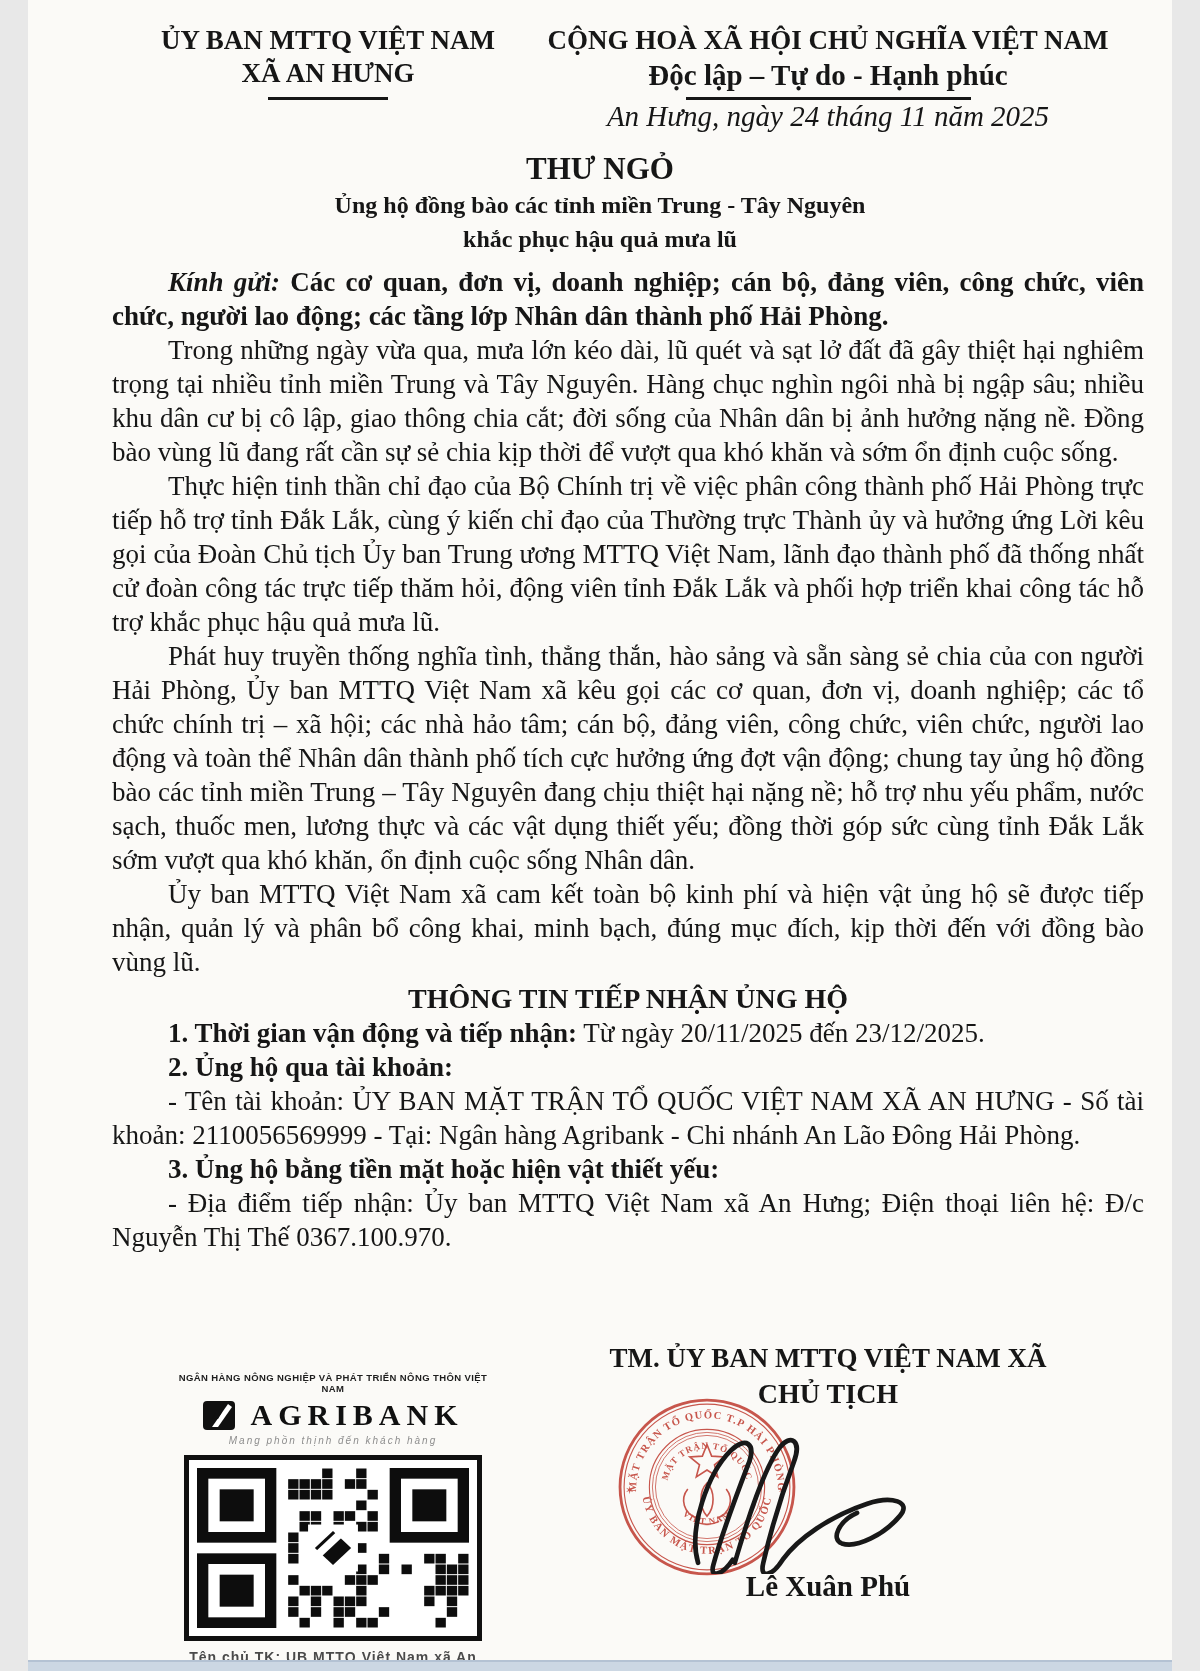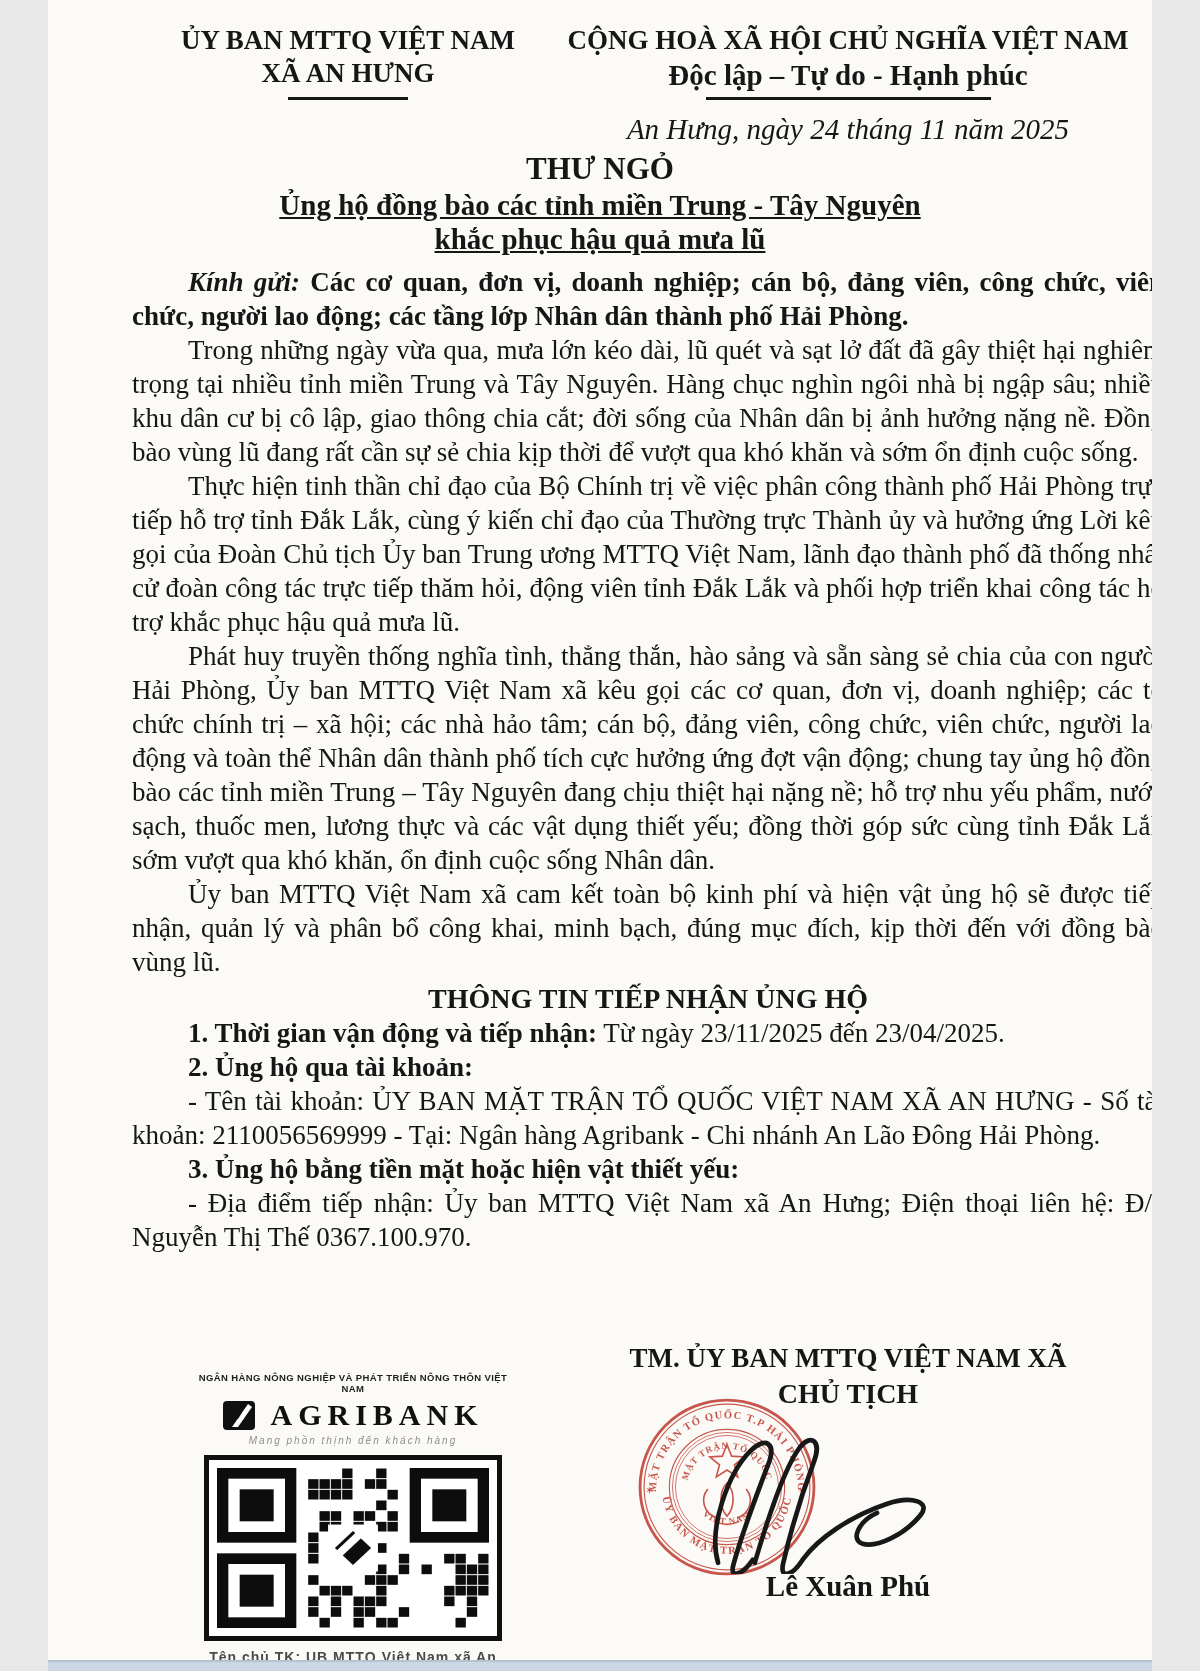--- a/index.html
+++ b/index.html
@@ -1,33 +1,34 @@
 <!DOCTYPE html>
 <html><head>
 <meta charset="utf-8">
 <style>
   html,body{margin:0;padding:0;background:#e8e8e8;}
   .page{
     position:relative;width:1104px;height:1671px;margin:0 auto;
     background:#fbfaf7;overflow:hidden;color:#161616;
     font-family:"Liberation Serif","DejaVu Serif",serif;
+    padding-left:40px;
   }
   
   .hdr-left{position:absolute;left:100px;top:24px;width:400px;text-align:center;
     font-weight:bold;font-size:27px;line-height:33px;}
   .hdr-left .rule{width:120px;height:3px;background:#161616;margin:7px auto 0;}
   .hdr-right{position:absolute;left:505px;top:24px;width:590px;text-align:center;}
   .hdr-right .l1{font-weight:bold;font-size:27px;line-height:33px;text-align:center;}
   .hdr-right .l2{font-weight:bold;font-size:29px;line-height:36px;}
   .hdr-right .rule{width:285px;height:3px;background:#161616;margin:4px auto 0;}
-  .dateline{margin-top:13px;font-style:italic;font-size:29px;}
+  .dateline{font-style:italic;font-size:29px;}
   
   .title-block{position:absolute;left:0;top:150px;width:100%;text-align:center;}
   .doc-title{font-weight:bold;font-size:31px;line-height:38px;}
-  .doc-sub{font-weight:bold;font-size:29px;line-height:34px;text-decoration:underline;}
+  .doc-sub{font-weight:bold;font-size:24px;line-height:34px;}
   
   .body{position:absolute;left:84px;top:265px;width:1032px;
     font-size:27px;line-height:34px;text-align:justify;}
   .body p{margin:0;text-indent:56px;}
   .sal-label{font-weight:bold;font-style:italic;}
   .sal-text{font-weight:bold;}
   .section-title{text-align:center;font-weight:bold;font-size:28px;text-indent:0 !important;margin-top:3px !important;}
   .item-label{font-weight:bold;}
   .closing{font-weight:bold;font-style:italic;font-size:28px;text-indent:120px !important;margin-top:4px !important;}
   
@@ -74,21 +75,21 @@
     <div class="doc-sub">khắc phục hậu quả mưa lũ</div>
   </div>
 
   <div class="body">
     <p><span class="sal-label">Kính gửi:</span><span class="sal-text"> Các cơ quan, đơn vị, doanh nghiệp; cán bộ, đảng viên, công chức, viên chức, người lao động; các tầng lớp Nhân dân thành phố Hải Phòng.</span></p>
     <p>Trong những ngày vừa qua, mưa lớn kéo dài, lũ quét và sạt lở đất đã gây thiệt hại nghiêm trọng tại nhiều tỉnh miền Trung và Tây Nguyên. Hàng chục nghìn ngôi nhà bị ngập sâu; nhiều khu dân cư bị cô lập, giao thông chia cắt; đời sống của Nhân dân bị ảnh hưởng nặng nề. Đồng bào vùng lũ đang rất cần sự sẻ chia kịp thời để vượt qua khó khăn và sớm ổn định cuộc sống.</p>
     <p>Thực hiện tinh thần chỉ đạo của Bộ Chính trị về việc phân công thành phố Hải Phòng trực tiếp hỗ trợ tỉnh Đắk Lắk, cùng ý kiến chỉ đạo của Thường trực Thành ủy và hưởng ứng Lời kêu gọi của Đoàn Chủ tịch Ủy ban Trung ương MTTQ Việt Nam, lãnh đạo thành phố đã thống nhất cử đoàn công tác trực tiếp thăm hỏi, động viên tỉnh Đắk Lắk và phối hợp triển khai công tác hỗ trợ khắc phục hậu quả mưa lũ.</p>
     <p>Phát huy truyền thống nghĩa tình, thẳng thắn, hào sảng và sẵn sàng sẻ chia của con người Hải Phòng, Ủy ban MTTQ Việt Nam xã kêu gọi các cơ quan, đơn vị, doanh nghiệp; các tổ chức chính trị – xã hội; các nhà hảo tâm; cán bộ, đảng viên, công chức, viên chức, người lao động và toàn thể Nhân dân thành phố tích cực hưởng ứng đợt vận động; chung tay ủng hộ đồng bào các tỉnh miền Trung – Tây Nguyên đang chịu thiệt hại nặng nề; hỗ trợ nhu yếu phẩm, nước sạch, thuốc men, lương thực và các vật dụng thiết yếu; đồng thời góp sức cùng tỉnh Đắk Lắk sớm vượt qua khó khăn, ổn định cuộc sống Nhân dân.</p>
     <p>Ủy ban MTTQ Việt Nam xã cam kết toàn bộ kinh phí và hiện vật ủng hộ sẽ được tiếp nhận, quản lý và phân bổ công khai, minh bạch, đúng mục đích, kịp thời đến với đồng bào vùng lũ.</p>
     <p class="section-title">THÔNG TIN TIẾP NHẬN ỦNG HỘ</p>
-    <p><span class="item-label">1. Thời gian vận động và tiếp nhận:</span><span> Từ ngày 23/11/2025 đến 23/04/2025.</span></p>
+    <p><span class="item-label">1. Thời gian vận động và tiếp nhận:</span><span> Từ ngày 20/11/2025 đến 23/12/2025.</span></p>
     <p><span class="item-label">2. Ủng hộ qua tài khoản:</span></p>
     <p>- Tên tài khoản: ỦY BAN MẶT TRẬN TỔ QUỐC VIỆT NAM XÃ AN HƯNG - Số tài khoản: 2110056569999 - Tại: Ngân hàng Agribank - Chi nhánh An Lão Đông Hải Phòng.</p>
     <p><span class="item-label">3. Ủng hộ bằng tiền mặt hoặc hiện vật thiết yếu:</span></p>
     <p>- Địa điểm tiếp nhận: Ủy ban MTTQ Việt Nam xã An Hưng; Điện thoại liên hệ: Đ/c Nguyễn Thị Thế 0367.100.970.</p>
   </div>
 
   <div class="bank-block">
     <div class="bank-full">NGÂN HÀNG NÔNG NGHIỆP VÀ PHÁT TRIỂN NÔNG THÔN VIỆT NAM</div>
     <div class="bank-row">
       <svg width="34" height="31" viewBox="0 0 34 31">

